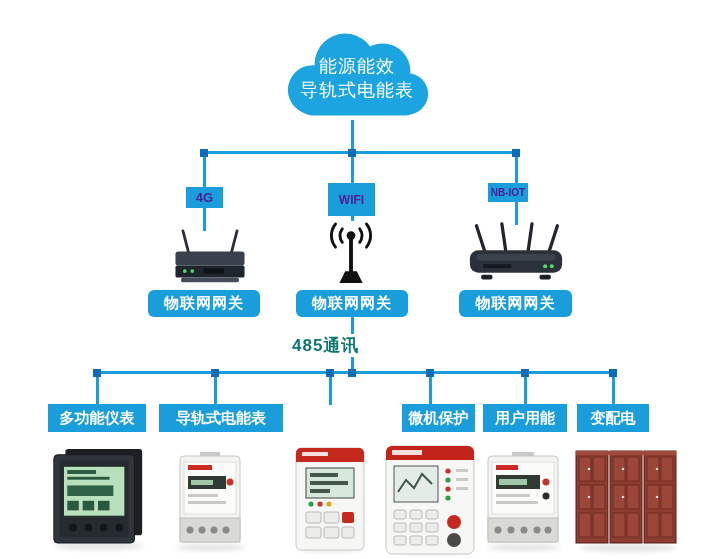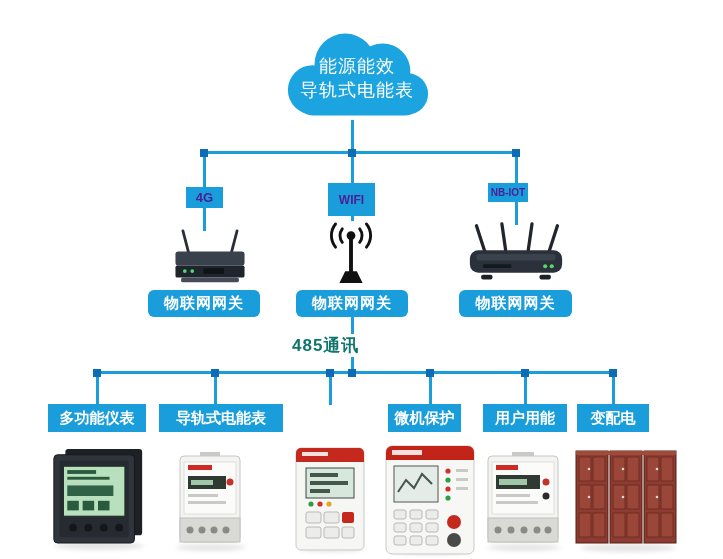--- a/index.html
+++ b/index.html
@@ -142,21 +142,21 @@
     </div>
 
   <div class="buslabel">485通讯</div>
 
   <div class="devlabel" style="left:48px;width:98px;">
       <span>多功能仪表</span>
     </div>
   <div class="devlabel" style="left:159px;width:124px;">
       <span>导轨式电能表</span>
     </div>
-  <div class="devlabel" style="left:388px;width:73px;">
+  <div class="devlabel" style="left:402px;width:73px;">
       <span>微机保护</span>
     </div>
   <div class="devlabel" style="left:577px;width:72px;">
       <span>变配电</span>
     </div>
   <div class="devlabel" style="left:483px;width:84px;">
       <span>用户用能</span>
     </div>
 
   <div class="shadow" style="left:54px;top:542px;width:90px;height:8px;"></div>

